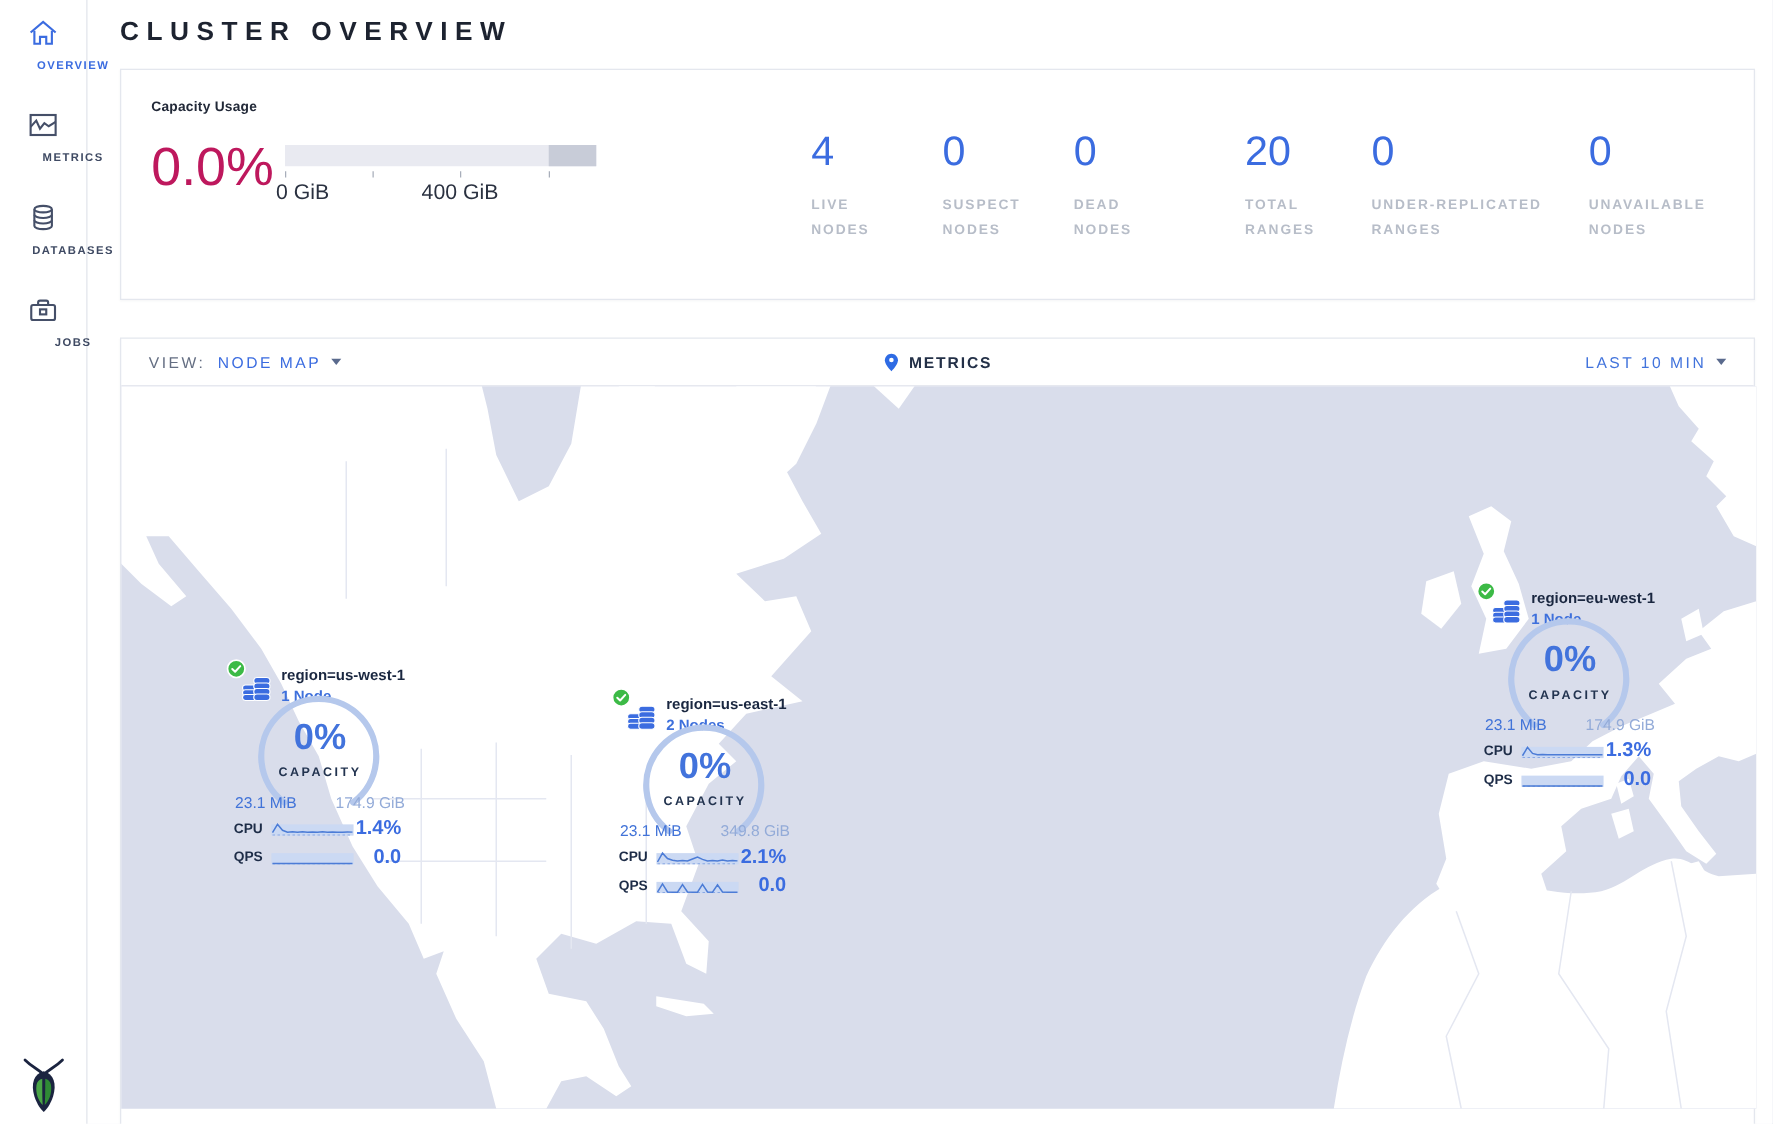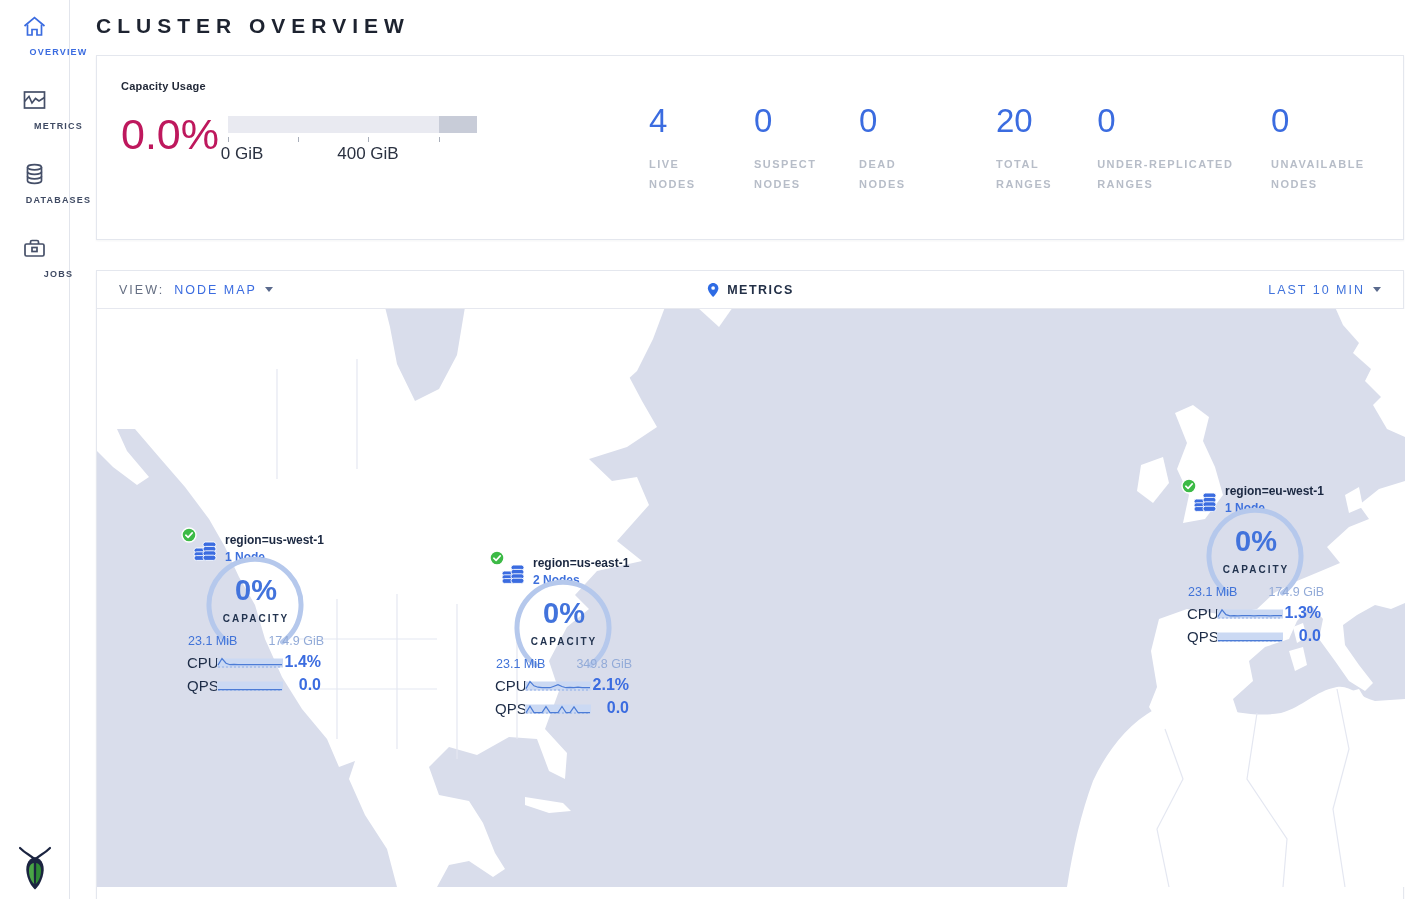--- a/index.html
+++ b/index.html
@@ -77,21 +77,21 @@
   .node-count { font-size:12px; font-weight:700; color:#3e70dc; margin-top:3px; }
   .node-ring { position:relative; width:112px; margin:-16px auto 0; }
   .ring-pct { position:absolute; top:25px; left:0; width:100%; text-align:center;
     font-size:29px; font-weight:700; color:#4273dc; }
   .ring-cap { position:absolute; top:64px; left:0; width:100%; text-align:center;
     font-size:10px; font-weight:700; letter-spacing:2px; color:#22334f; }
   .node-range { display:flex; justify-content:space-between; margin-top:-31px; padding:0 1px; position:relative; }
   .node-range .used { font-size:12.5px; color:#4173d8; }
   .node-range .total { font-size:12.5px; color:#93abd8; }
   .metric { display:flex; align-items:center; margin-top:5px; }
-  .metric .m-lbl { width:30px; font-size:15px; font-weight:400; color:#1d2c47; }
+  .metric .m-lbl { width:30px; font-size:11px; font-weight:700; color:#1d2c47; }
   .metric svg { flex:none; }
   .metric .m-val { width:38px; text-align:right; font-size:16px; font-weight:700; color:#3b6ce0; }
 </style>
 </head>
 <body>
 
 <div class="sidebar">
   <div class="side-item active">
     <svg width="27" height="27" viewBox="0 0 27 27" fill="none" stroke-width="1.7">
       <path d="M3.5 13 L13.5 4.5 L23.5 13"></path>
@@ -365,21 +365,21 @@
           <span class="m-lbl">QPS</span>
           <svg width="66" height="13" viewBox="0 0 66 13">
             <rect x="0" y="2.5" width="66" height="9" fill="#cbd9f3"></rect>
             <line x1="1" y1="11" x2="65" y2="11" stroke="#8aa9e4" stroke-width="0.9" stroke-dasharray="2,2"></line>
             <polyline fill="none" stroke="#4c7cd6" stroke-width="1.2" points="1.0,10.7 5.0,4.1 9.0,10.6 13.0,10.7 17.0,10.7 21.0,4.7 25.0,10.6 29.0,10.7 33.0,10.7 37.0,4.5 41.0,10.6 45.0,10.7 49.0,4.9 53.0,10.6 57.0,10.7 61.0,10.7 65.0,10.7"></polyline>
           </svg>
           <span class="m-val">0.0</span>
         </div>
       </div>
 
-      <div class="map-node" style="left:1090px; top:171px;">
+      <div class="map-node" style="left:1090px; top:158px;">
         <div class="node-head">
           <div class="head-icons">
             <svg class="badge" width="16" height="16" viewBox="0 0 16 16">
               <circle cx="8" cy="8" r="7" fill="#3cba46" stroke="#fff" stroke-width="1.4"></circle>
               <path d="M4.8 8.2 L7.1 10.4 L11.2 5.9" fill="none" stroke="#fff" stroke-width="1.6" stroke-linecap="round" stroke-linejoin="round"></path>
             </svg>
             <svg class="dbicon" width="24" height="24" viewBox="0 0 24 24">
               <g fill="#3b6ce0" stroke="#fff" stroke-width="0.9">
                 <rect x="1" y="10" width="11.5" height="4.8" rx="2.4"></rect>
                   <rect x="1" y="13.8" width="11.5" height="4.8" rx="2.4"></rect>

